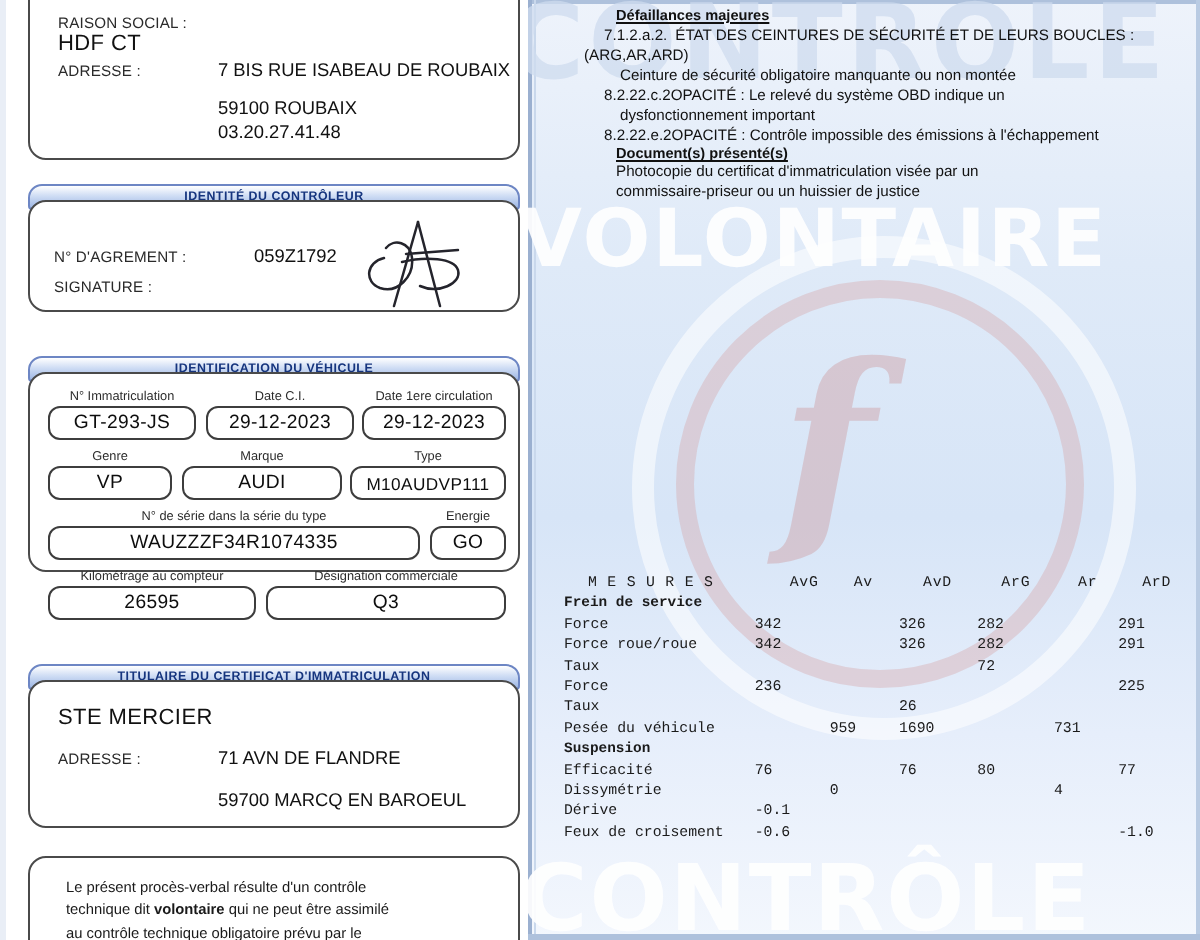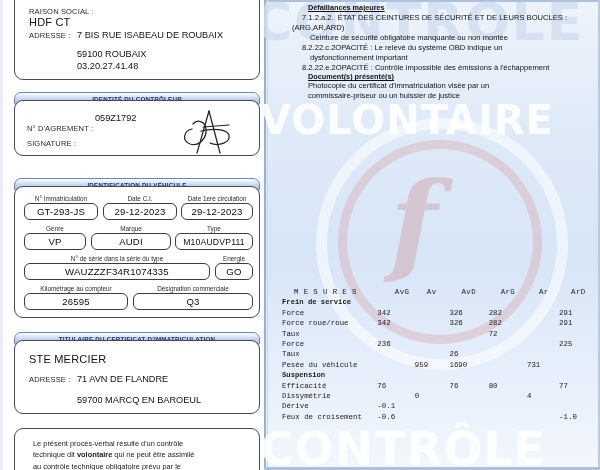--- a/index.html
+++ b/index.html
@@ -29,21 +29,21 @@
     border:1px solid #6d86c4;border-radius:7px 7px 2px 2px;
     background:linear-gradient(to bottom,#ffffff 0%,#cfddf4 45%,#9db6e4 100%);
     box-sizing:border-box;
     display:flex;align-items:center;justify-content:center;
     font-size:6.2px;font-weight:bold;color:#16357e;letter-spacing:.25px;
     text-transform:uppercase;
   }
 
   .lbl{font-size:7.6px;color:#2a2a2a;letter-spacing:.1px;}
   .big{font-size:11px;color:#111;letter-spacing:.2px;}
-  .val{font-size:9.2px;color:#111;}
+  .val{font-size:9.2px;color:#111;margin-left:32px;}
 
   
   .fld{position:absolute;box-sizing:border-box;}
   .fld .cap{
     text-align:center;font-size:6.4px;color:#2c2c2c;
     line-height:8px;white-space:nowrap;
   }
   .fld .box{
     border:1px solid #3d3d3d;border-radius:6px;background:#fff;
     display:flex;align-items:center;justify-content:center;
@@ -140,37 +140,37 @@
       <div style="position:absolute;left:14px;top:29px;" class="big">HDF CT</div>
       <div style="position:absolute;left:14px;top:44px;" class="lbl">ADRESSE :</div>
       <div style="position:absolute;left:62px;top:43px;" class="val">7 BIS RUE ISABEAU DE ROUBAIX</div>
       <div style="position:absolute;left:62px;top:62px;" class="val">59100 ROUBAIX</div>
       <div style="position:absolute;left:62px;top:74px;" class="val">03.20.27.41.48</div>
     </div>
 
     <div class="sect-head" style="top:92px;">IDENTITÉ DU CONTRÔLEUR</div>
     <div class="card" style="top:100px;height:56px;">
       <div style="position:absolute;left:12px;top:23px;" class="lbl">N° D'AGREMENT :</div>
-      <div style="position:absolute;left:80px;top:12px;" class="val">059Z1792</div>
+      <div style="position:absolute;left:80px;top:22px;" class="val">059Z1792</div>
       <div style="position:absolute;left:12px;top:38px;" class="lbl">SIGNATURE :</div>
       <div class="sig-wrap">
         <svg viewBox="0 0 62 50" width="62" height="50">
           <g fill="none" stroke="#24242c" stroke-width="1.25" stroke-linecap="round">
             <path d="M30 4 L18 46"></path>
             <path d="M30 4 L41 46"></path>
             <path d="M13 22 C4 24 3 34 11 37 C20 40 28 31 27 22 C26 14 18 12 14 17"></path>
             <path d="M22 24 C34 21 48 22 50 28 C52 35 40 40 31 36"></path>
             <path d="M24 20 L50 18"></path>
           </g>
         </svg>
       </div>
     </div>
 
     <div class="sect-head" style="top:178px;">IDENTIFICATION DU VÉHICULE</div>
-    <div class="card" style="top:186px;height:132px;">
+    <div class="card" style="top:186px;height:100px;">
 
       <div class="fld" style="left:9px;top:8px;width:74px;">
         <div class="cap">N° Immatriculation</div>
         <div class="box">GT-293-JS</div>
       </div>
       <div class="fld" style="left:88px;top:8px;width:74px;">
         <div class="cap">Date C.I.</div>
         <div class="box">29-12-2023</div>
       </div>
       <div class="fld" style="left:166px;top:8px;width:72px;">

